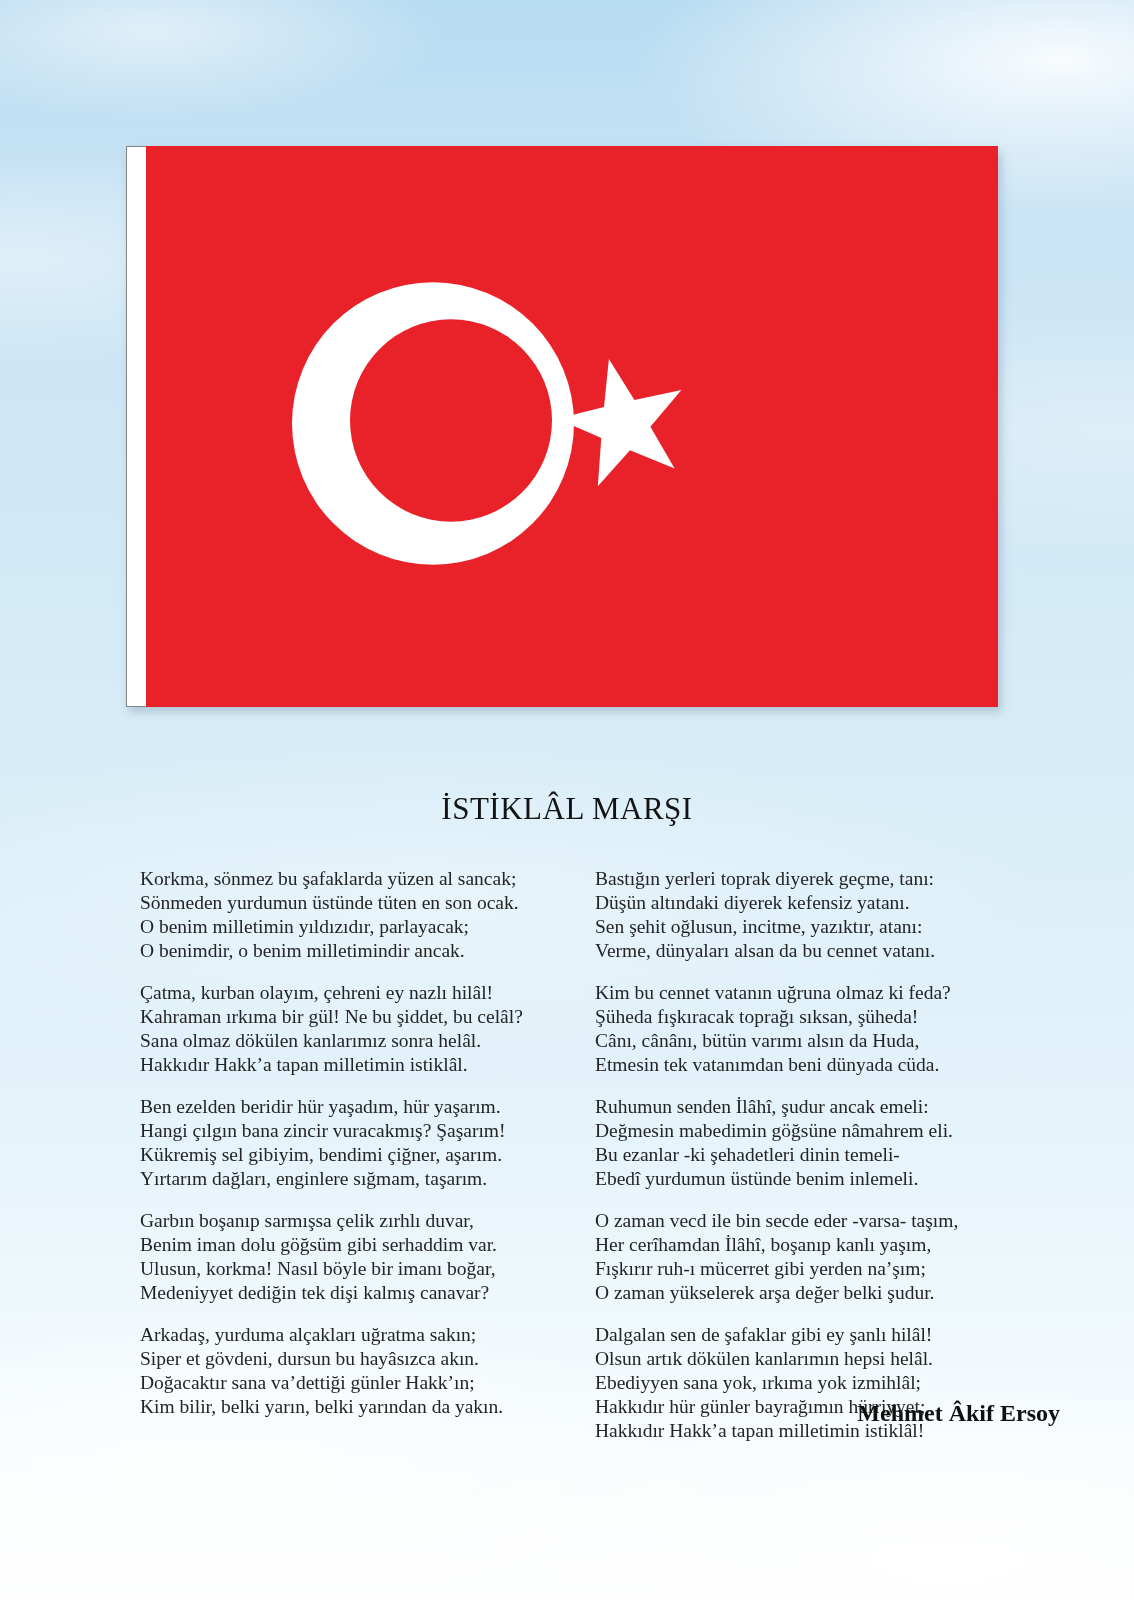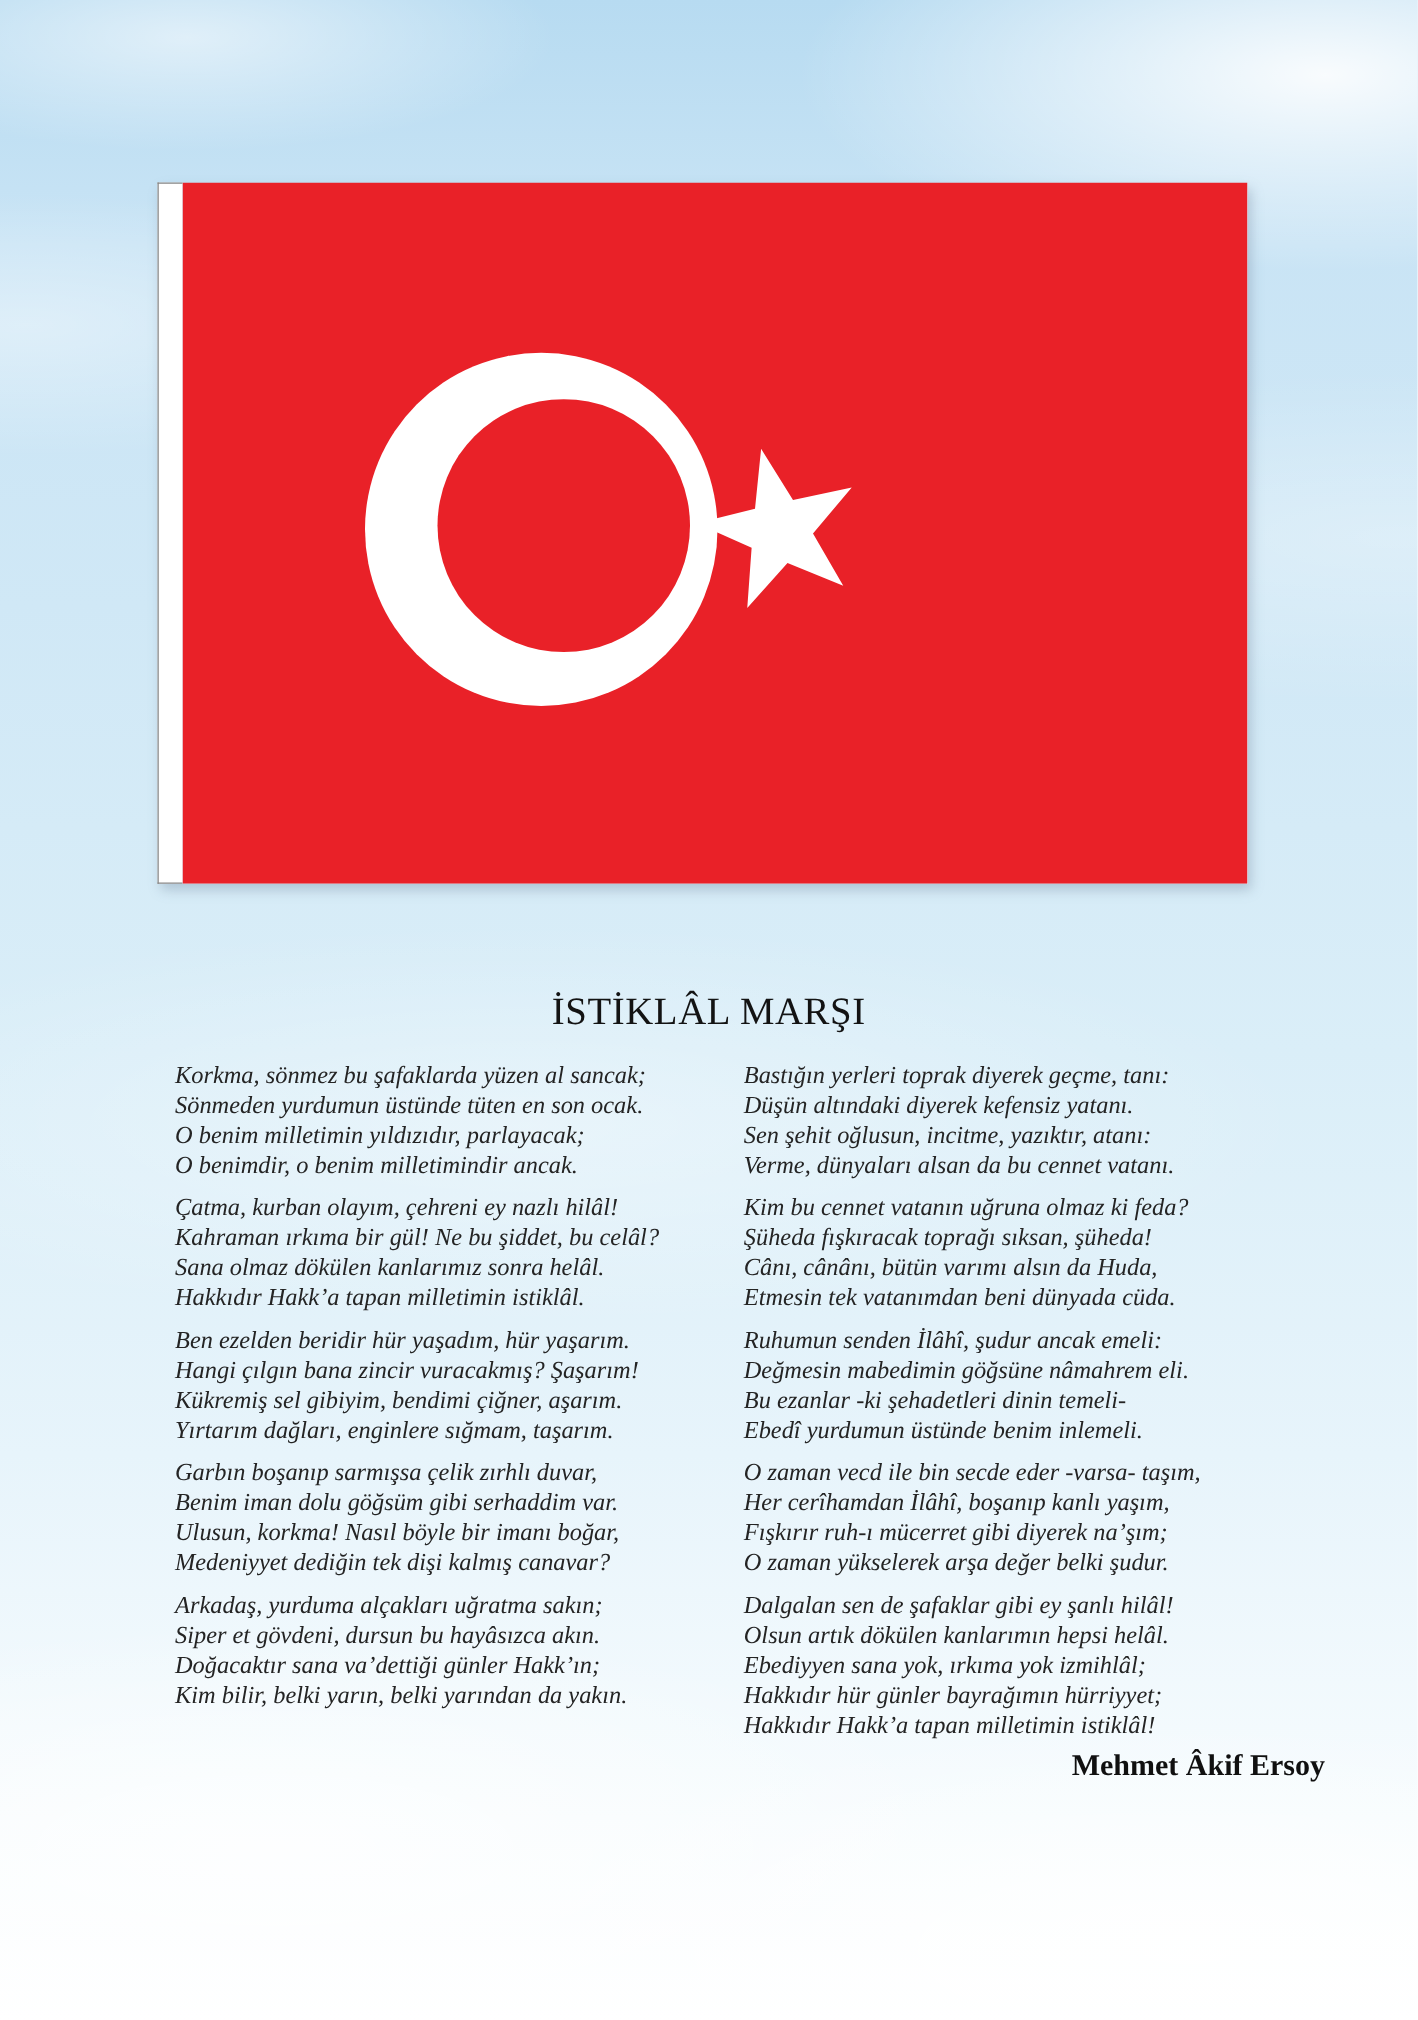--- a/index.html
+++ b/index.html
@@ -35,21 +35,21 @@
     text-align:center;
     font-size:31px;letter-spacing:.5px;color:#131313;
     white-space:nowrap;
   }
   .col{
     position:absolute;top:849px;
     font-size:19.5px;line-height:24px;color:#242424;
   }
   .col-left{left:140px;width:456px;}
   .col-right{left:595px;width:475px;}
-  .stanza{margin:0 0 10px 0;font-style:italic;}
+  .stanza{margin:18px 0 10px 0;}
   .ln{white-space:nowrap;}
   .signature{
     position:absolute;left:620px;top:1400px;width:440px;
     text-align:right;font-weight:bold;font-size:24px;color:#101010;
     white-space:nowrap;
   }
 </style>
 </head>
 <body>
 
@@ -115,21 +115,21 @@
     </div>
     <div class="stanza">
       <div class="ln">Ruhumun senden İlâhî, şudur ancak emeli:</div>
       <div class="ln">Değmesin mabedimin göğsüne nâmahrem eli.</div>
       <div class="ln">Bu ezanlar -ki şehadetleri dinin temeli-</div>
       <div class="ln">Ebedî yurdumun üstünde benim inlemeli.</div>
     </div>
     <div class="stanza">
       <div class="ln">O zaman vecd ile bin secde eder -varsa- taşım,</div>
       <div class="ln">Her cerîhamdan İlâhî, boşanıp kanlı yaşım,</div>
-      <div class="ln">Fışkırır ruh-ı mücerret gibi diyerek na’şım;</div>
+      <div class="ln">Fışkırır ruh-ı mücerret gibi yerden na’şım;</div>
       <div class="ln">O zaman yükselerek arşa değer belki şudur.</div>
     </div>
     <div class="stanza">
       <div class="ln">Dalgalan sen de şafaklar gibi ey şanlı hilâl!</div>
       <div class="ln">Olsun artık dökülen kanlarımın hepsi helâl.</div>
       <div class="ln">Ebediyyen sana yok, ırkıma yok izmihlâl;</div>
       <div class="ln">Hakkıdır hür günler bayrağımın hürriyyet;</div>
       <div class="ln">Hakkıdır Hakk’a tapan milletimin istiklâl!</div>
     </div>
   </div>

